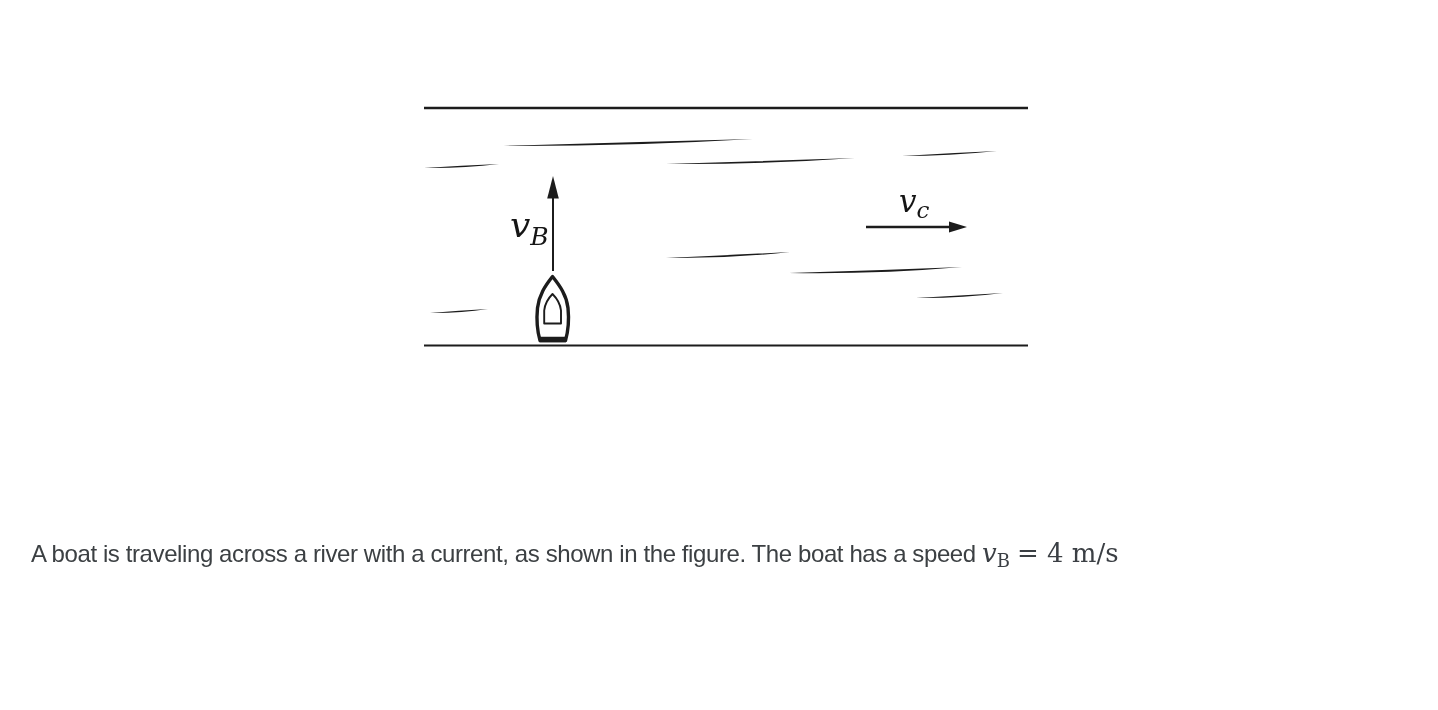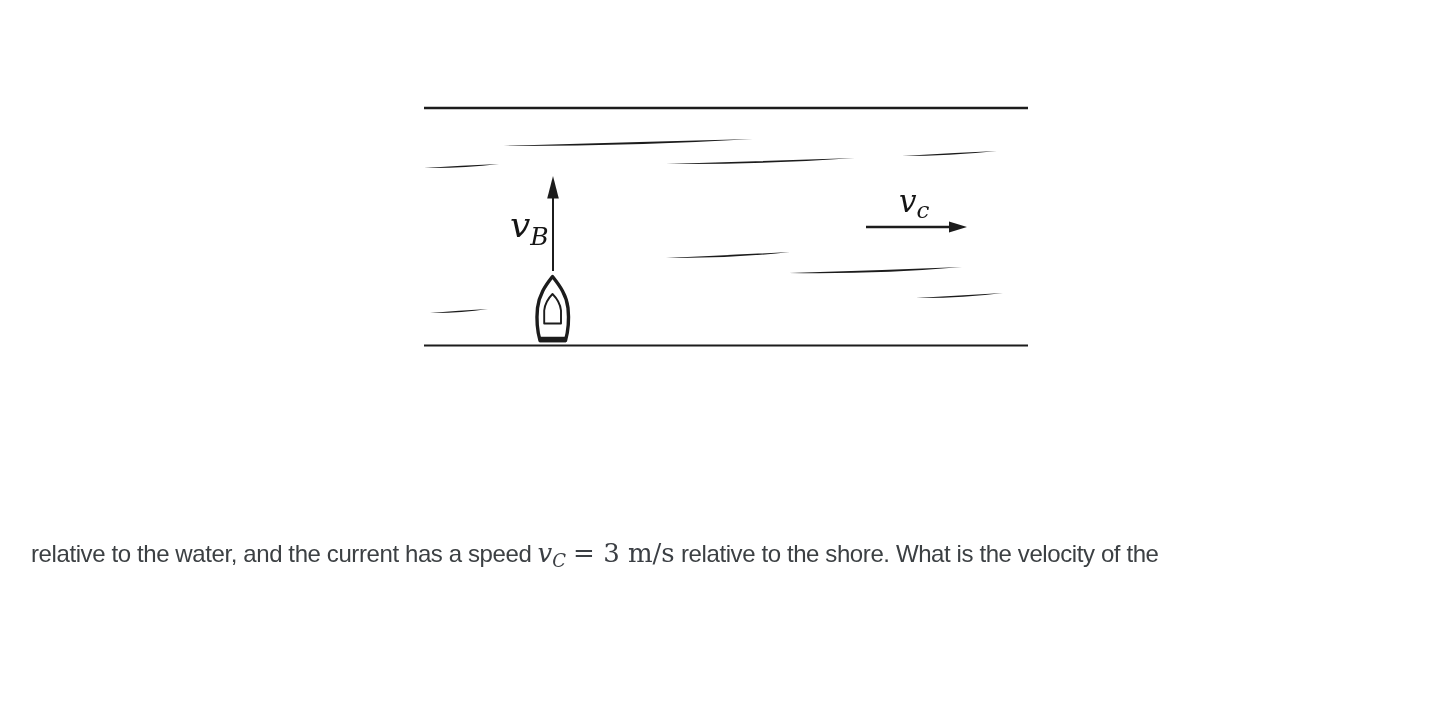--- a/index.html
+++ b/index.html
@@ -100,14 +100,14 @@
   <text class="figlabel" x="510" y="237" font-size="36"><tspan>v</tspan><tspan font-size="25" dy="8">B</tspan></text>
 
   <g>
     <line x1="866" y1="227" x2="951" y2="227" stroke="#1c1c1c" stroke-width="2.4"></line>
     <polygon points="967,227 949,221.4 949,232.6" fill="#1c1c1c"></polygon>
   </g>
   <text class="figlabel" x="899" y="212" font-size="31"><tspan>v</tspan><tspan font-size="23" dy="6">c</tspan></text>
 </svg>
 
 <div class="problem">
-  <div class="line"><span>relative to the water, and the current has a speed </span><span class="math"><span class="mvar">v</span><sub class="msub sub-italic">C</sub><span class="mrest">= 3 m/s</span></span><span> relative to the shore. What is the velocity of the</span></div>
+  <div class="line"><span>A boat is traveling across a river with a current, as shown in the figure. The boat has a speed </span><span class="math"><span class="mvar">v</span><sub class="msub sub-roman">B</sub><span class="mrest">= 4 m/s</span></span></div>
 </div>
 
 </body></html>

